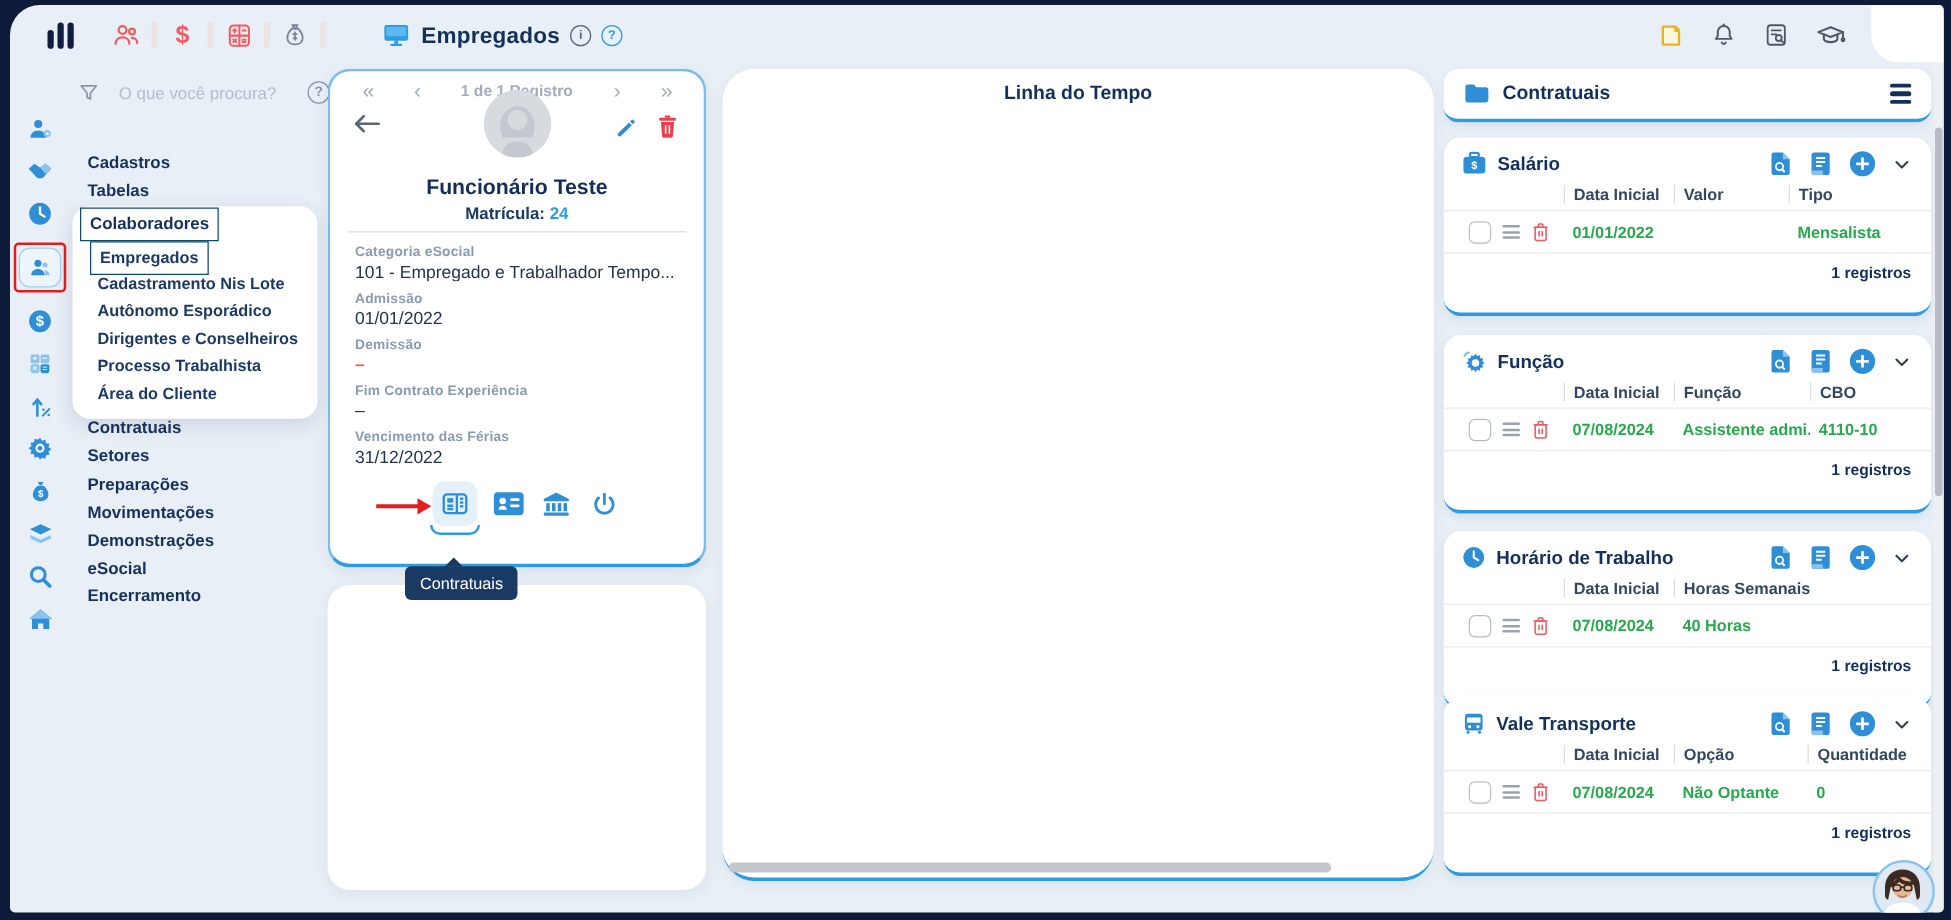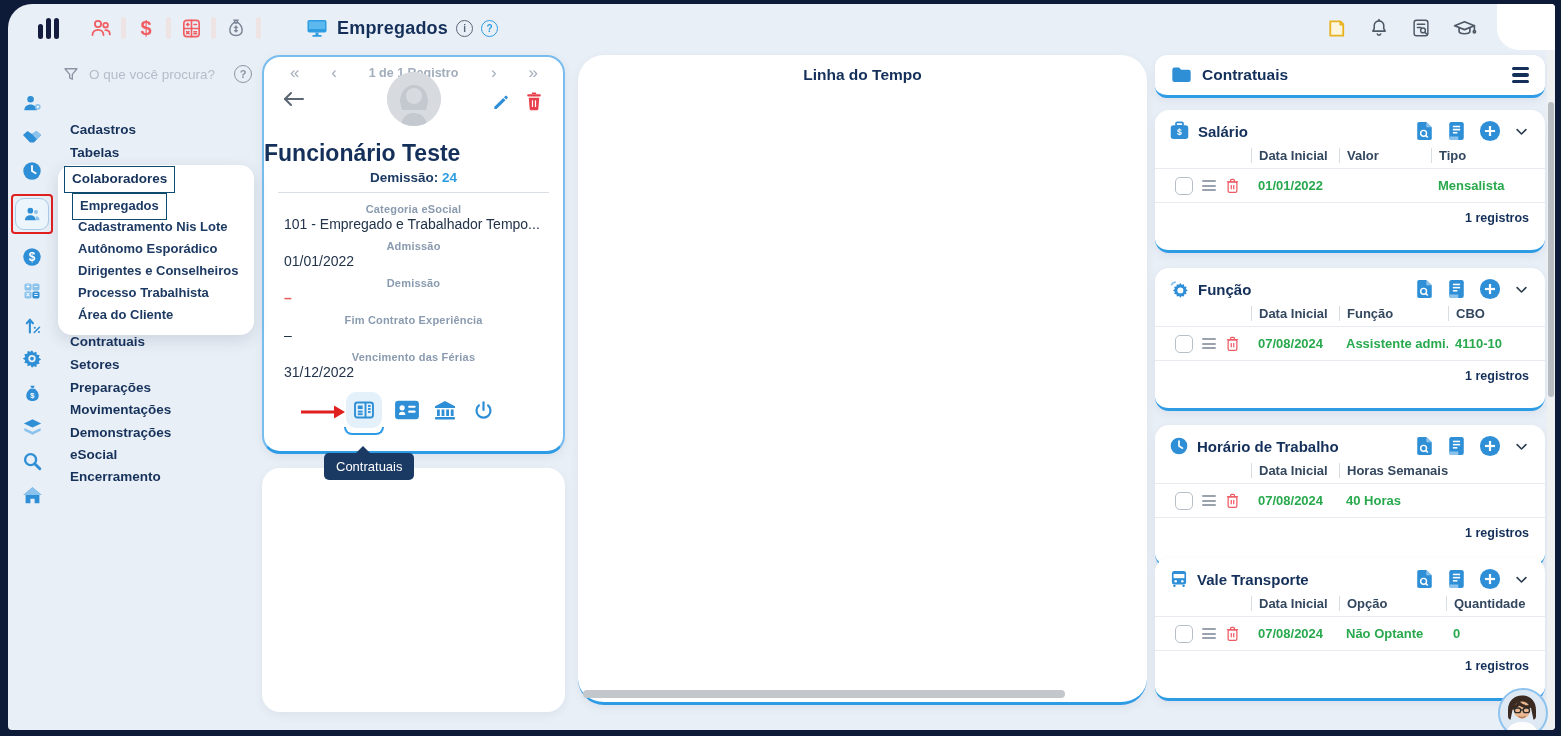--- a/index.html
+++ b/index.html
@@ -25,46 +25,46 @@
   .userbox{position:absolute;right:0;top:0;width:58px;height:46px;background:#ffffff;border-radius:0 0 0 22px;}
 
   
   .rail{position:absolute;left:0;top:48px;width:48px;bottom:0;display:flex;flex-direction:column;align-items:center;padding-top:40px;gap:12px;box-sizing:border-box;}
   .rail .ric{width:24px;height:22px;display:flex;align-items:center;justify-content:center;cursor:pointer;}
   .rail-active-red{border:2.5px solid #e01f1f;padding:2px;border-radius:4px;}
   .rail-active{width:32px;height:30px;background:#edf5fc;border:1.5px solid #a8cdea;border-radius:9px;display:flex;align-items:center;justify-content:center;}
 
   
   .sidebar{position:absolute;left:48px;top:48px;width:208px;bottom:0;}
-  .search-row{display:flex;align-items:center;gap:7px;margin:13px 0 0 6px;}
+  .search-row{display:flex;align-items:center;gap:7px;margin:13px 0 0 6px;justify-content:space-between;}
   .search-row input{border:none;background:transparent;outline:none;font-size:13.5px;color:#44506a;width:136px;font-family:inherit;}
   .search-row input::placeholder{color:#b3bdc9;}
   .menu-item{position:absolute;height:22px;line-height:22px;font-size:13.5px;font-weight:700;color:#16325b;cursor:pointer;white-space:nowrap;z-index:2;}
   .submenu-panel{position:absolute;left:2px;top:82px;width:196px;height:170px;background:#ffffff;border-radius:14px;box-shadow:0 5px 16px rgba(30,50,90,.14);z-index:1;}
   .redbox{border:1px solid #0c4a6e;padding:1px 7px 2px 7px;display:inline-block;}
   .sub{font-weight:600;font-size:13px;color:#1d3a63;}
 
   
   .emp-card{position:absolute;left:254px;top:51px;width:303px;height:399px;background:#fff;border:2px solid #79bdee;border-bottom:3.5px solid #2e9be5;border-radius:18px;box-sizing:border-box;box-shadow:0 3px 10px rgba(40,70,110,.08);}
   .pager{display:flex;align-items:center;justify-content:space-between;padding:9px 26px 0 26px;color:#a2adbb;}
   .pager .pg-txt{font-size:12.5px;font-weight:700;}
   .pager .chv{font-size:17px;cursor:pointer;line-height:14px;font-weight:400;letter-spacing:-1px;}
   .emp-head{position:relative;height:58px;}
   .avatar-ph{position:absolute;left:50%;transform:translateX(-50%);top:-8px;width:54px;height:54px;border-radius:50%;background:#d7dbe0;overflow:hidden;}
   .back-ar{position:absolute;left:18px;top:10px;cursor:pointer;}
   .edit-ic{position:absolute;right:52px;top:12px;cursor:pointer;}
   .del-ic{position:absolute;right:20px;top:11px;cursor:pointer;}
-  .emp-name{font-size:23px;font-weight:700;color:#14305a;margin-top:2px;}
+  .emp-name{text-align:center;font-size:17px;font-weight:700;color:#14305a;margin-top:2px;}
   .emp-line{text-align:center;font-size:13.5px;font-weight:700;color:#1d3a63;margin-top:3px;}
   .emp-line .blue{color:#2d9ce0;}
   .emp-line2{font-size:13.5px;font-weight:700;color:#1d3a63;margin:4px 0 0 8px;}
   .cpf-under{display:inline-block;width:72px;border-bottom:1.5px solid #aab4bf;height:12px;margin-left:4px;}
   .emp-div{border-top:1px solid #d9dfe5;margin:7px 14px 0 14px;}
   .fields{padding:2px 20px 0 20px;}
-  .flabel{font-size:11px;font-weight:700;color:#8a9bb0;margin-top:8px;letter-spacing:.2px;text-align:center;}
+  .flabel{font-size:11px;font-weight:700;color:#8a9bb0;margin-top:8px;letter-spacing:.2px;}
   .fvalue{font-size:14px;font-weight:500;color:#22334a;margin-top:1px;white-space:nowrap;overflow:hidden;}
   .fvalue.red{color:#e85d5d;font-weight:700;}
   .icon-row{position:relative;margin-top:12px;height:44px;}
   .ann-arrow{position:absolute;left:36px;top:12px;}
   .act-icons{position:absolute;left:82px;top:0;display:flex;align-items:center;gap:12px;}
   .act-active{width:36px;height:36px;background:#e4f1fb;border-radius:10px;display:flex;align-items:center;justify-content:center;position:relative;cursor:pointer;}
   .act-active::after{content:"";position:absolute;left:-2px;right:-2px;bottom:-7px;border-bottom:2.5px solid #2e9be5;border-radius:0 0 8px 8px;height:6px;border-left:2.5px solid #2e9be5;border-right:2.5px solid #2e9be5;}
   .act-ic{width:26px;height:26px;display:flex;align-items:center;justify-content:center;cursor:pointer;}
   .tooltip{position:absolute;left:316px;top:449px;background:#1b3a63;color:#fff;font-size:13px;font-weight:500;padding:6px 12px;border-radius:5px;z-index:30;}
   .tooltip::before{content:"";position:absolute;top:-7px;left:32px;border:7px solid transparent;border-bottom-color:#1b3a63;border-top:none;}
@@ -358,21 +358,21 @@
             <rect x="3" y="4" width="18" height="3" rx="1.2"></rect>
             <rect x="9" y="1.5" width="6" height="2.5" rx="1"></rect>
             <path d="M5 8.5h14l-1.2 15a2 2 0 0 1-2 1.8H8.2a2 2 0 0 1-2-1.8z"></path>
             <line x1="10" y1="12" x2="10" y2="21" stroke="#fff" stroke-width="1.6"></line>
             <line x1="14" y1="12" x2="14" y2="21" stroke="#fff" stroke-width="1.6"></line>
           </svg>
       </span>
     </div>
     <div class="emp-name">Funcionário Teste</div>
     <div class="emp-line">
-      <span>Demissão:</span>
+      <span>Matrícula:</span>
       <span class="blue">24</span>
     </div>
     <div class="emp-div"></div>
     <div class="fields">
       <div>
         <div class="flabel">Categoria eSocial</div>
         <div class="fvalue">101 - Empregado e Trabalhador Tempo...</div>
       </div>
       <div>
         <div class="flabel">Admissão</div>

